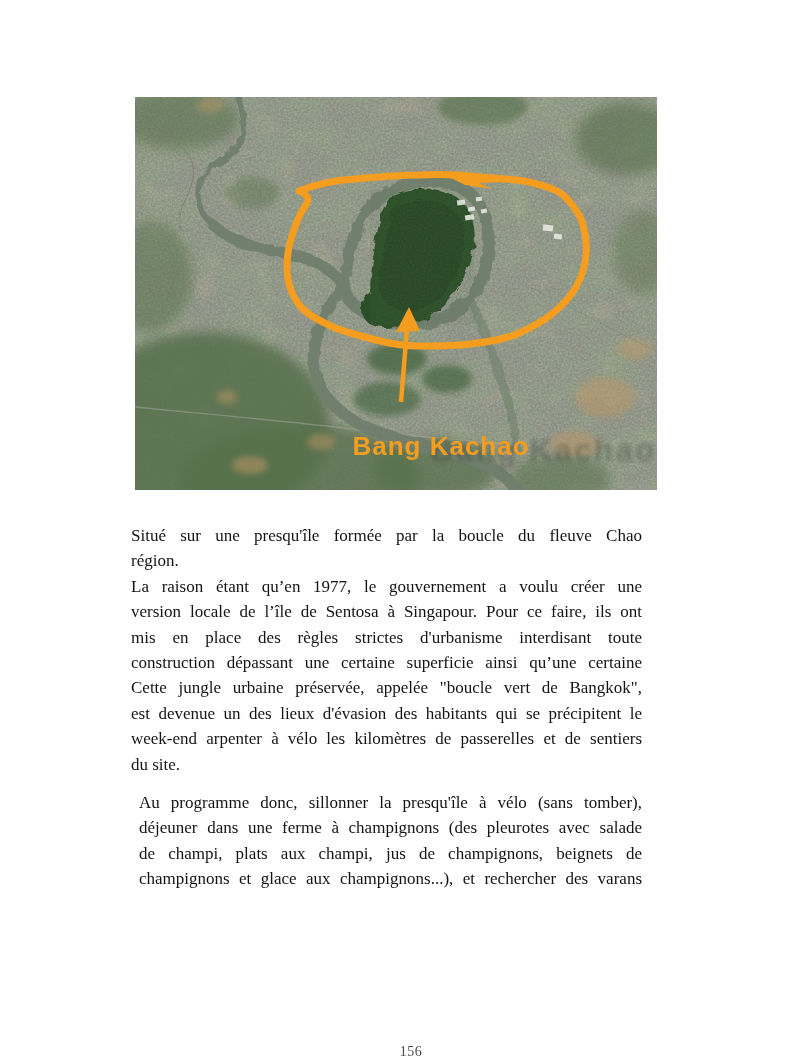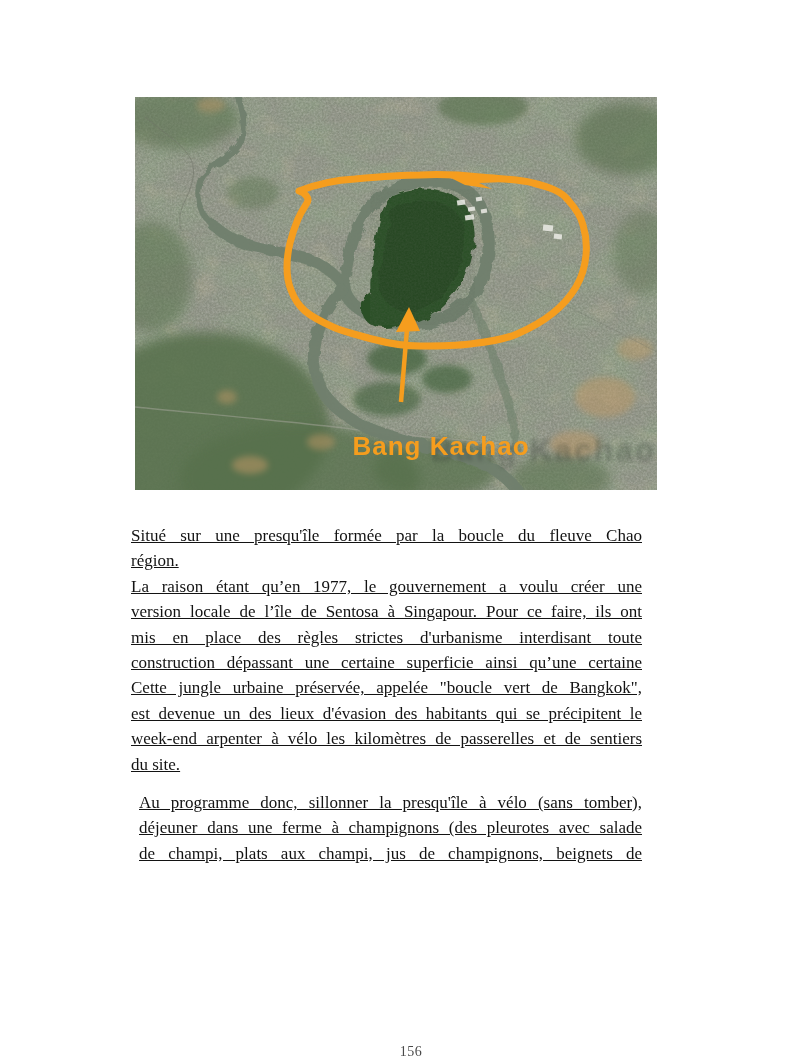--- a/index.html
+++ b/index.html
@@ -22,21 +22,21 @@
     font-weight:bold;
     letter-spacing:1px;
   }
   .map-label-shadow{
     font-family:"Liberation Sans", sans-serif;
     font-weight:bold;
     letter-spacing:2.5px;
   }
   .body-text{
     position:absolute;left:131px;top:523px;width:511px;
-    font-size:17px;line-height:25.4px;color:#131313;text-decoration:underline;
+    font-size:17px;line-height:25.4px;color:#131313;
   }
   .para{margin:0;}
   .para.spaced{margin-top:13px;margin-left:8px;}
   .line{text-align:justify;text-align-last:justify;}
   .line.last{text-align-last:left;}
   .page-number{
     position:absolute;left:411px;top:1044px;transform:translateX(-50%);
     font-size:14px;color:#4a4a4a;letter-spacing:0.5px;
   }
 </style>
@@ -180,18 +180,19 @@
       <div class="para">
         <div class="line">Cette jungle urbaine préservée, appelée "boucle vert de Bangkok",</div>
         <div class="line">est devenue un des lieux d'évasion des habitants qui se précipitent le</div>
         <div class="line">week-end arpenter à vélo les kilomètres de passerelles et de sentiers</div>
         <div class="line last">du site.</div>
       </div>
       <div class="para spaced">
         <div class="line">Au programme donc, sillonner la presqu'île à vélo (sans tomber),</div>
         <div class="line">déjeuner dans une ferme à champignons (des pleurotes avec salade</div>
         <div class="line">de champi, plats aux champi, jus de champignons, beignets de</div>
+        <div class="line">champignons et glace aux champignons...), et rechercher des varans</div>
       </div>
     </div>
 
   <div class="page-number">156</div>
 
 </div>
 
 </body></html>

